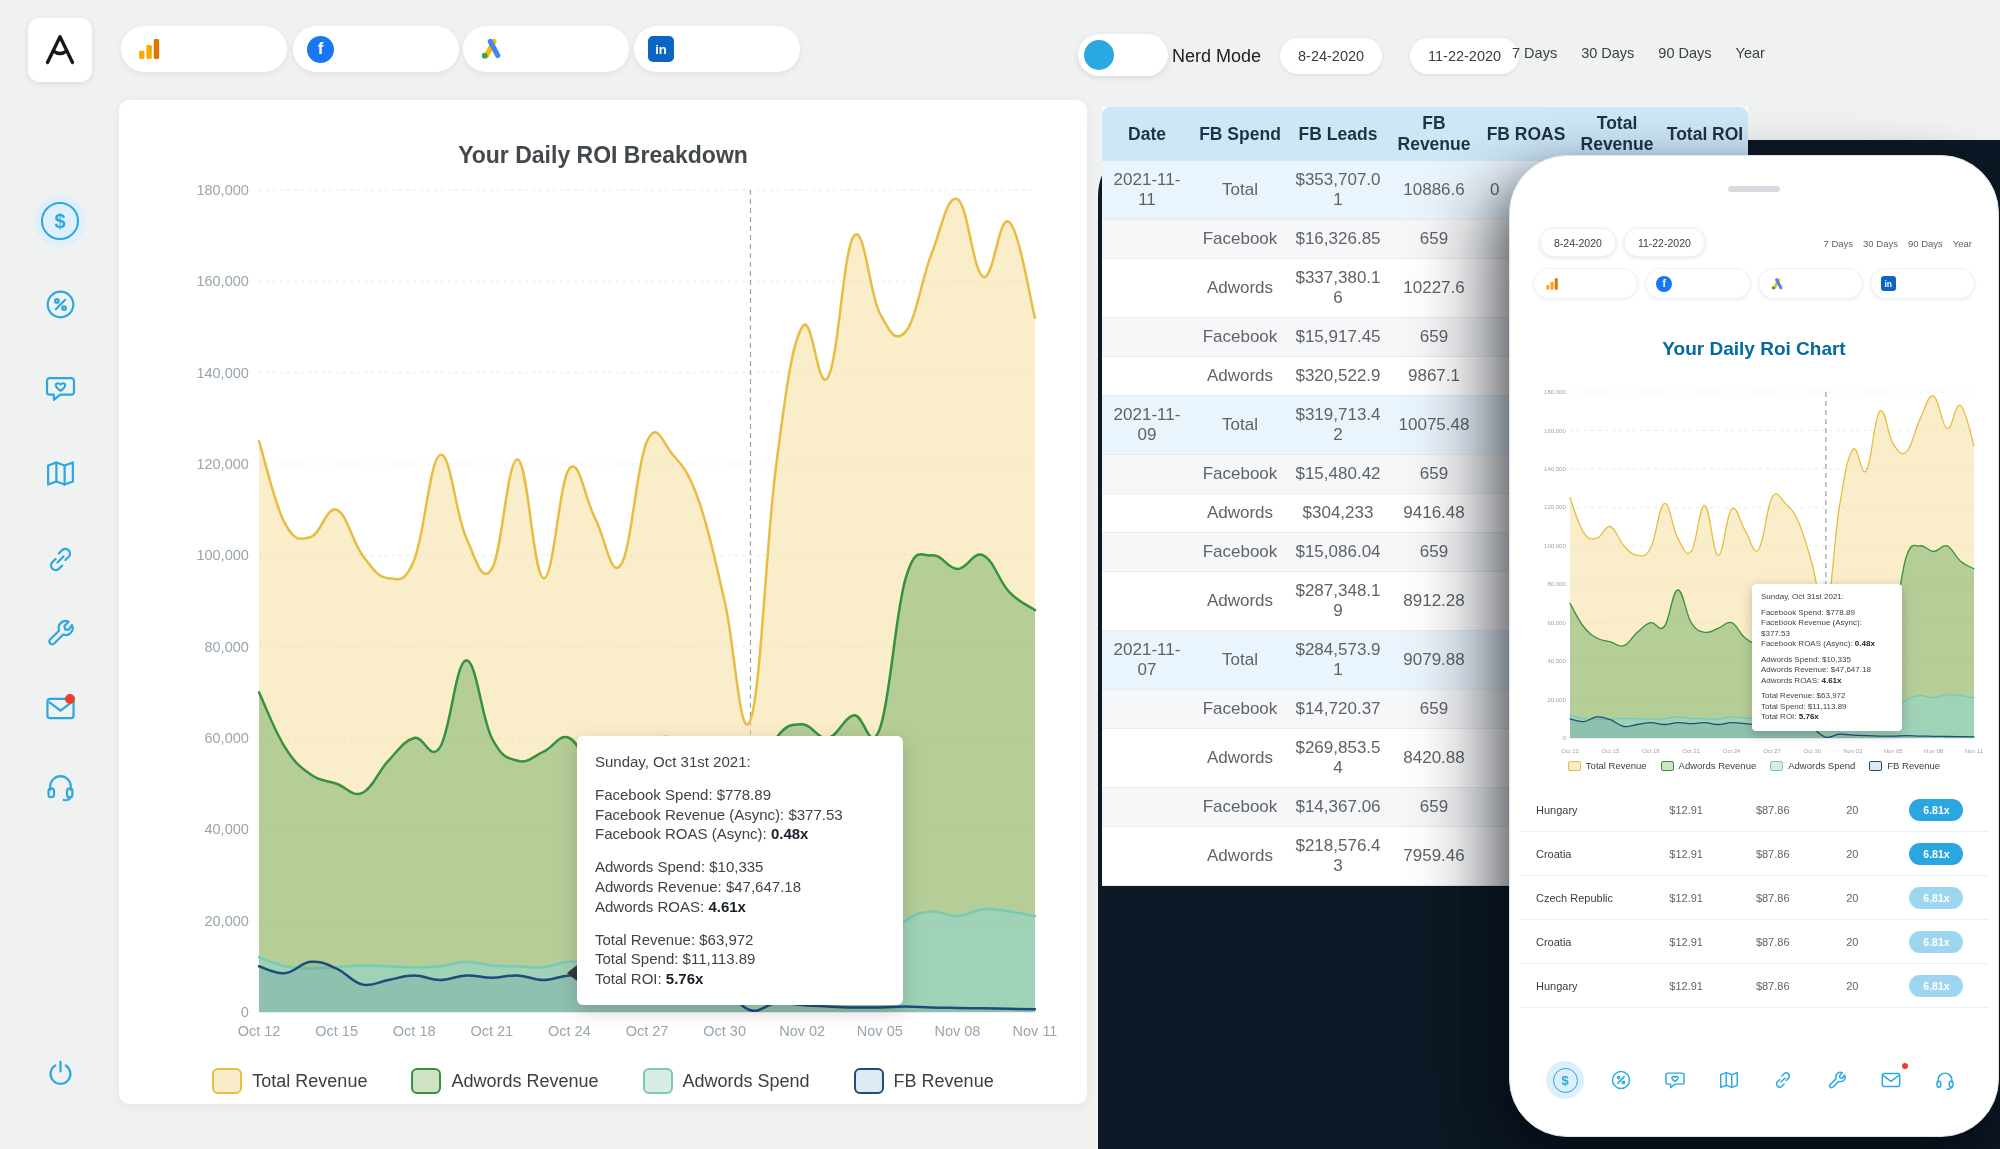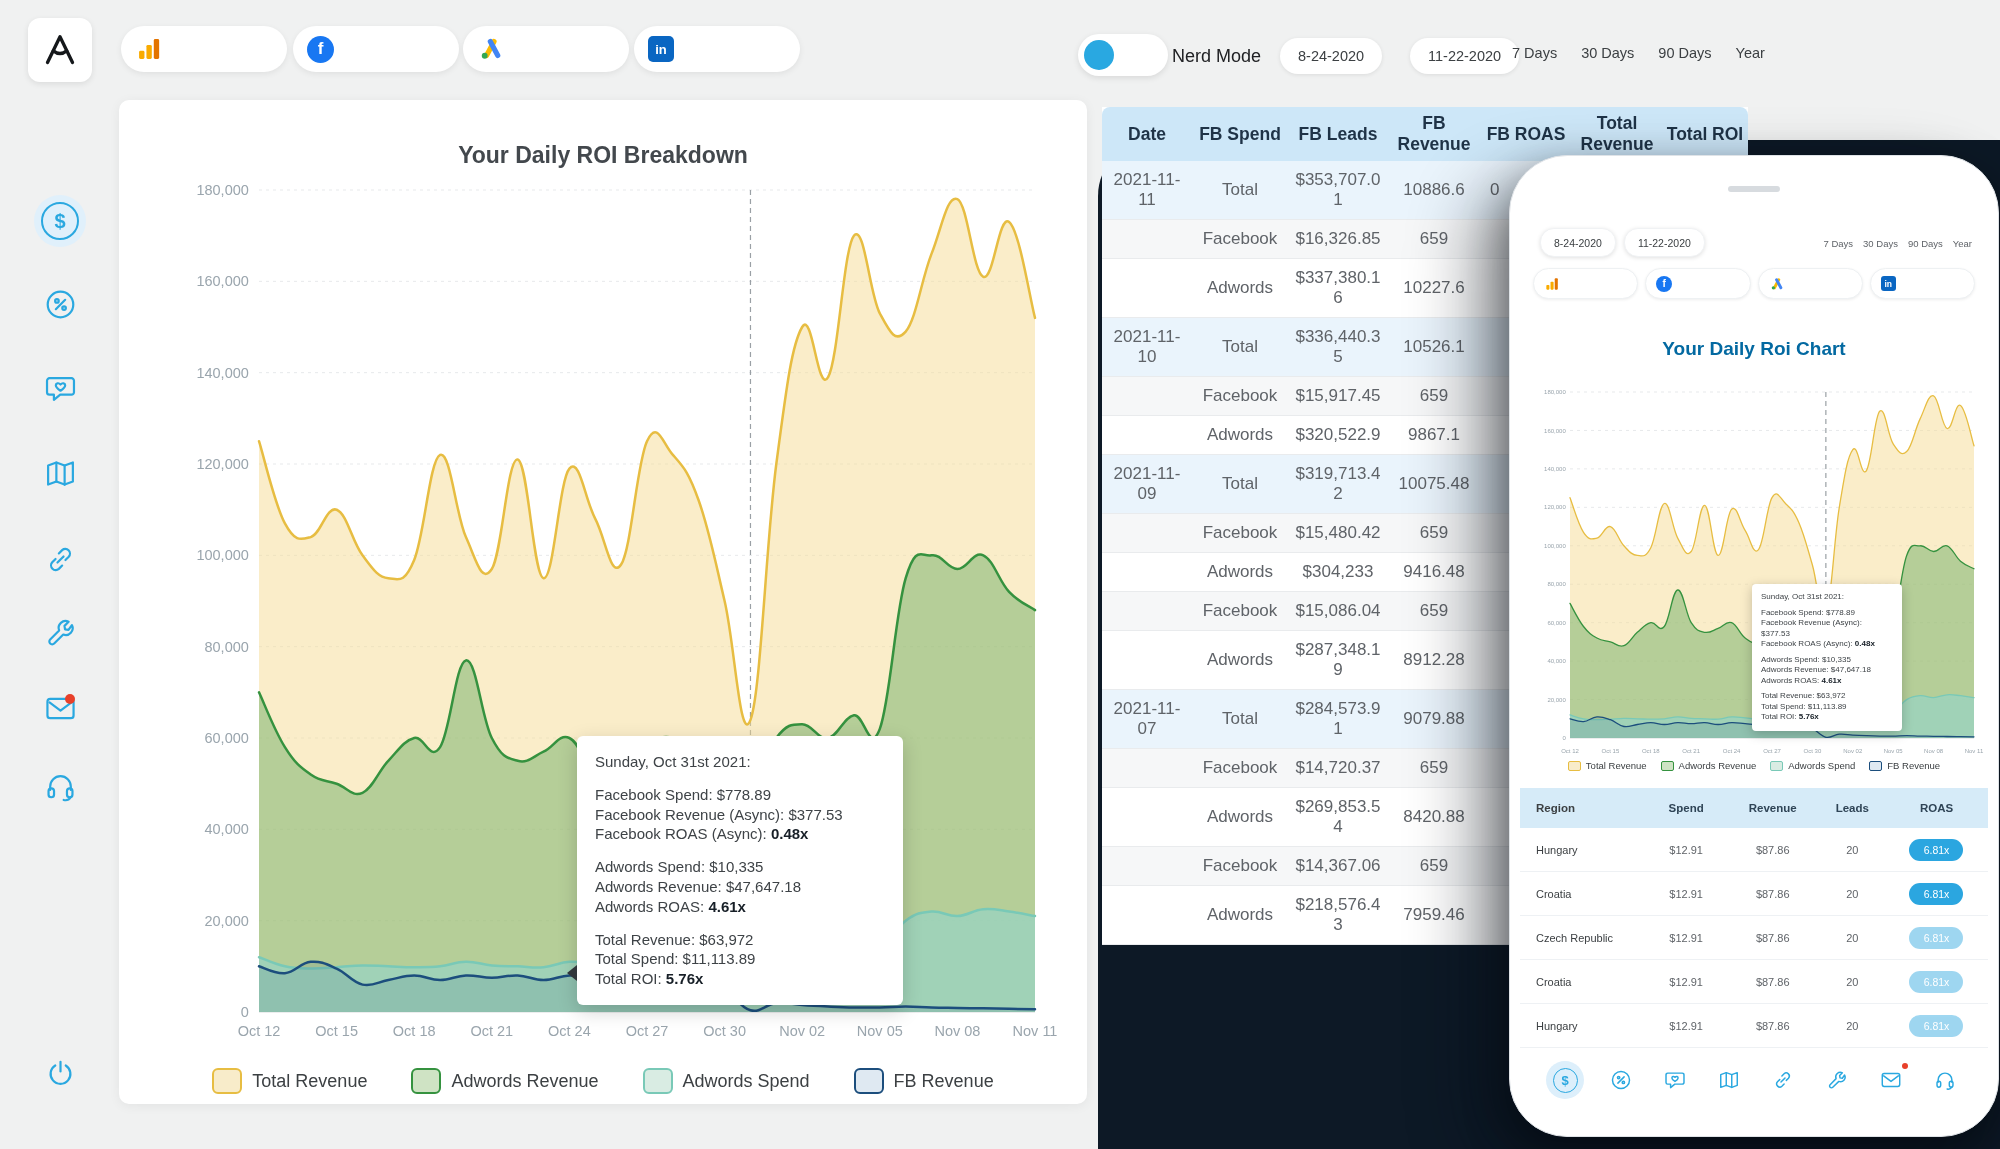--- a/index.html
+++ b/index.html
@@ -97,21 +97,21 @@
   .phone-legend .legend-item{gap:5px;font-size:9.5px;}
   .phone-legend .legend-swatch{width:13px;height:10px;border-width:1px;border-radius:2px;}
   .phone-table{position:absolute;top:622px;left:0;right:0;}
   .pt-head{display:flex;height:40px;background:#d6ebf8;align-items:center;font-size:11.5px;font-weight:bold;color:#2f4456;}
   .pt-row{display:flex;height:43px;align-items:center;border-bottom:1px solid #eef1f4;font-size:11px;color:#5f6368;background:#fff;}
   .c-region{width:27%;text-align:left;padding-left:16px;box-sizing:border-box;color:#3c4043;}
   .c-spend{width:17%;text-align:center;}
   .c-rev{width:20%;text-align:center;}
   .c-leads{width:14%;text-align:center;}
   .c-roas{width:22%;text-align:center;}
-  .roas-badge{width:54px;height:22px;border-radius:12px;background:#2ba6e0;color:#fff;font-size:10.5px;font-weight:normal;
+  .roas-badge{width:54px;height:22px;border-radius:12px;background:#2ba6e0;color:#fff;font-size:10.5px;font-weight:bold;
     display:flex;align-items:center;justify-content:center;margin:0 auto;}
   .badge-faded{opacity:.45;}
   .phone-nav{position:absolute;top:893px;left:26px;right:26px;display:flex;justify-content:space-between;align-items:center;height:42px;}
   .phone-nav .nav-icon{position:relative;display:flex;align-items:center;justify-content:center;width:34px;height:34px;}
   .phone-nav svg{width:22px;height:22px;}
   .phone-nav .nav-active{background:#ddeffb;border-radius:50%;width:38px;height:38px;}
   .phone-nav .dollar-ring{width:25px;height:25px;font-size:13px;border-width:1.5px;}
   .phone-nav .red-dot{width:6px;height:6px;right:0;top:0;}
 </style>
 </head>
@@ -373,29 +373,20 @@
         </tr>
         <tr class="row-adwords">
           <td class="cell-date"></td>
           <td class="src-sub">Adwords</td>
           <td>$337,380.16</td>
           <td>10227.6</td>
           <td></td>
           <td></td>
           <td></td>
         </tr>
-        <tr class="row-total">
-          <td class="cell-date">2021-11-10</td>
-          <td class="src-total">Total</td>
-          <td>$336,440.35</td>
-          <td>10526.1</td>
-          <td></td>
-          <td></td>
-          <td></td>
-        </tr>
         <tr class="row-facebook">
           <td class="cell-date"></td>
           <td class="src-sub">Facebook</td>
           <td>$15,917.45</td>
           <td>659</td>
           <td></td>
           <td></td>
           <td></td>
         </tr>
         <tr class="row-adwords">
@@ -620,27 +611,20 @@
             <span class="legend-swatch" style="background: rgb(217, 236, 227); border-color: rgb(121, 201, 183);"></span>
             <span>Adwords Spend</span>
           </div>
           <div class="legend-item">
             <span class="legend-swatch" style="background: rgb(223, 233, 242); border-color: rgb(28, 78, 125);"></span>
             <span>FB Revenue</span>
           </div>
         </div>
 
       <div class="phone-table">
-        <div class="pt-head" id="phone-table-head">
-            <div class="c-region">Region</div>
-            <div class="c-spend">Spend</div>
-            <div class="c-rev">Revenue</div>
-            <div class="c-leads">Leads</div>
-            <div class="c-roas">ROAS</div>
-          </div>
         <div id="phone-table-rows">
             <div class="pt-row">
               <div class="c-region">Hungary</div>
               <div class="c-spend">$12.91</div>
               <div class="c-rev">$87.86</div>
               <div class="c-leads">20</div>
               <div class="c-roas">
                 <div class="roas-badge">6.81x</div>
               </div>
             </div>

